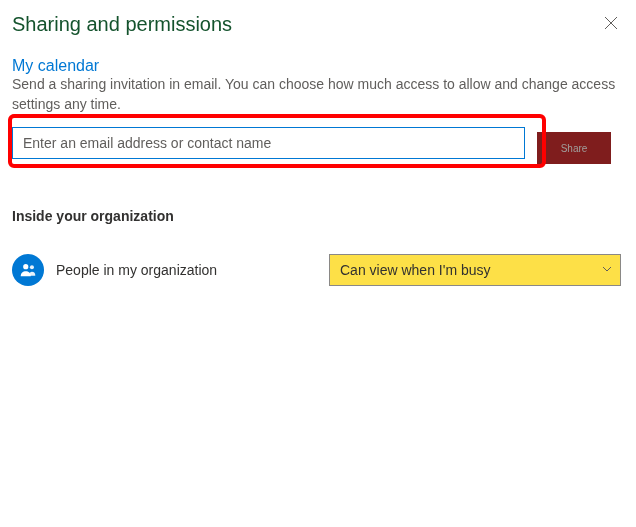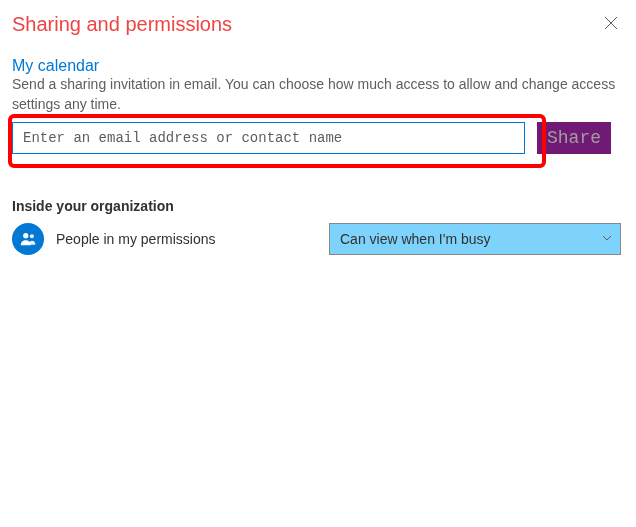--- a/index.html
+++ b/index.html
@@ -17,21 +17,21 @@
     }
     .header {
       display: flex;
       justify-content: space-between;
       align-items: center;
       padding: 12px 14px 10px 12px;
     }
     .header-title {
       font-size: 20px;
       font-weight: 400;
-      color: #ef4444;
+      color: #14532d;
     }
     .close-btn {
       background: none;
       border: none;
       cursor: pointer;
       padding: 4px;
       display: flex;
       align-items: center;
       justify-content: center;
     }
@@ -49,21 +49,20 @@
     }
     .description {
       font-size: 14px;
       color: #605e5c;
       line-height: 1.4;
       margin-bottom: 8px;
     }
     .input-row-wrap {
       position: relative;
       margin-bottom: 30px;
-      font-family: Liberation Mono, monospace;
     }
     .highlight-box {
       position: absolute;
       top: -8px;
       left: -4px;
       width: 538px;
       height: 54px;
       border: 4px solid #ff0000;
       border-radius: 6px;
       pointer-events: none;
@@ -83,35 +82,36 @@
       color: #323130;
       font-family: inherit;
       outline: none;
     }
     .email-input::placeholder {
       color: #605e5c;
     }
     .share-btn {
       width: 74px;
       height: 32px;
-      background: #701a75;
+      background: #7f1d1d;
       border: none;
       color: #a19f9d;
-      font-size: 18px;
+      font-size: 10px;
       font-family: inherit;
       cursor: default;
+      margin-top: 10px;
     }
     .org-section {
       padding: 14px 12px 0 12px;
     }
     .org-heading {
       font-size: 14px;
       font-weight: 600;
       color: #323130;
-      margin-bottom: 9px;
+      margin-bottom: 30px;
     }
     .org-row {
       display: flex;
       align-items: center;
     }
     .people-icon {
       width: 32px;
       height: 32px;
       border-radius: 50%;
       background: #0078d4;
@@ -132,21 +132,21 @@
       width: 273px;
     }
     .select-wrap {
       position: relative;
       width: 292px;
     }
     .perm-select {
       width: 100%;
       height: 32px;
       border: 1px solid #8a8886;
-      background: #7dd3fc;
+      background: #fde047;
       padding: 0 28px 0 10px;
       font-size: 14px;
       color: #323130;
       font-family: inherit;
       appearance: none;
       -webkit-appearance: none;
       -moz-appearance: none;
       cursor: pointer;
     }
     .chevron {
@@ -192,21 +192,21 @@
   <h3 class="org-heading">Inside your organization</h3>
   <div class="org-row">
     <div class="people-icon">
       <svg viewBox="0 0 16 16" fill="#ffffff">
         <circle cx="6" cy="5" r="2.3"></circle>
         <path d="M1.5 13.5 C1.5 10.5 3.5 9 6 9 C8.5 9 10.5 10.5 10.5 13.5 Z"></path>
         <circle cx="11.5" cy="5.5" r="1.8" fill-opacity="0.9"></circle>
         <path d="M9 13 C9 10.5 10 9.5 11.5 9.5 C13.5 9.5 14.5 10.5 14.5 13 Z" fill-opacity="0.9"></path>
       </svg>
     </div>
-    <span class="people-label">People in my permissions</span>
+    <span class="people-label">People in my organization</span>
     <div class="select-wrap">
       <select class="perm-select">
         <option>Can view when I'm busy</option>
       </select>
       <span class="chevron">
         <svg viewBox="0 0 12 12" fill="none" stroke="#605e5c" stroke-width="1">
           <polyline points="2,4 6,8 10,4"></polyline>
         </svg>
       </span>
     </div>

